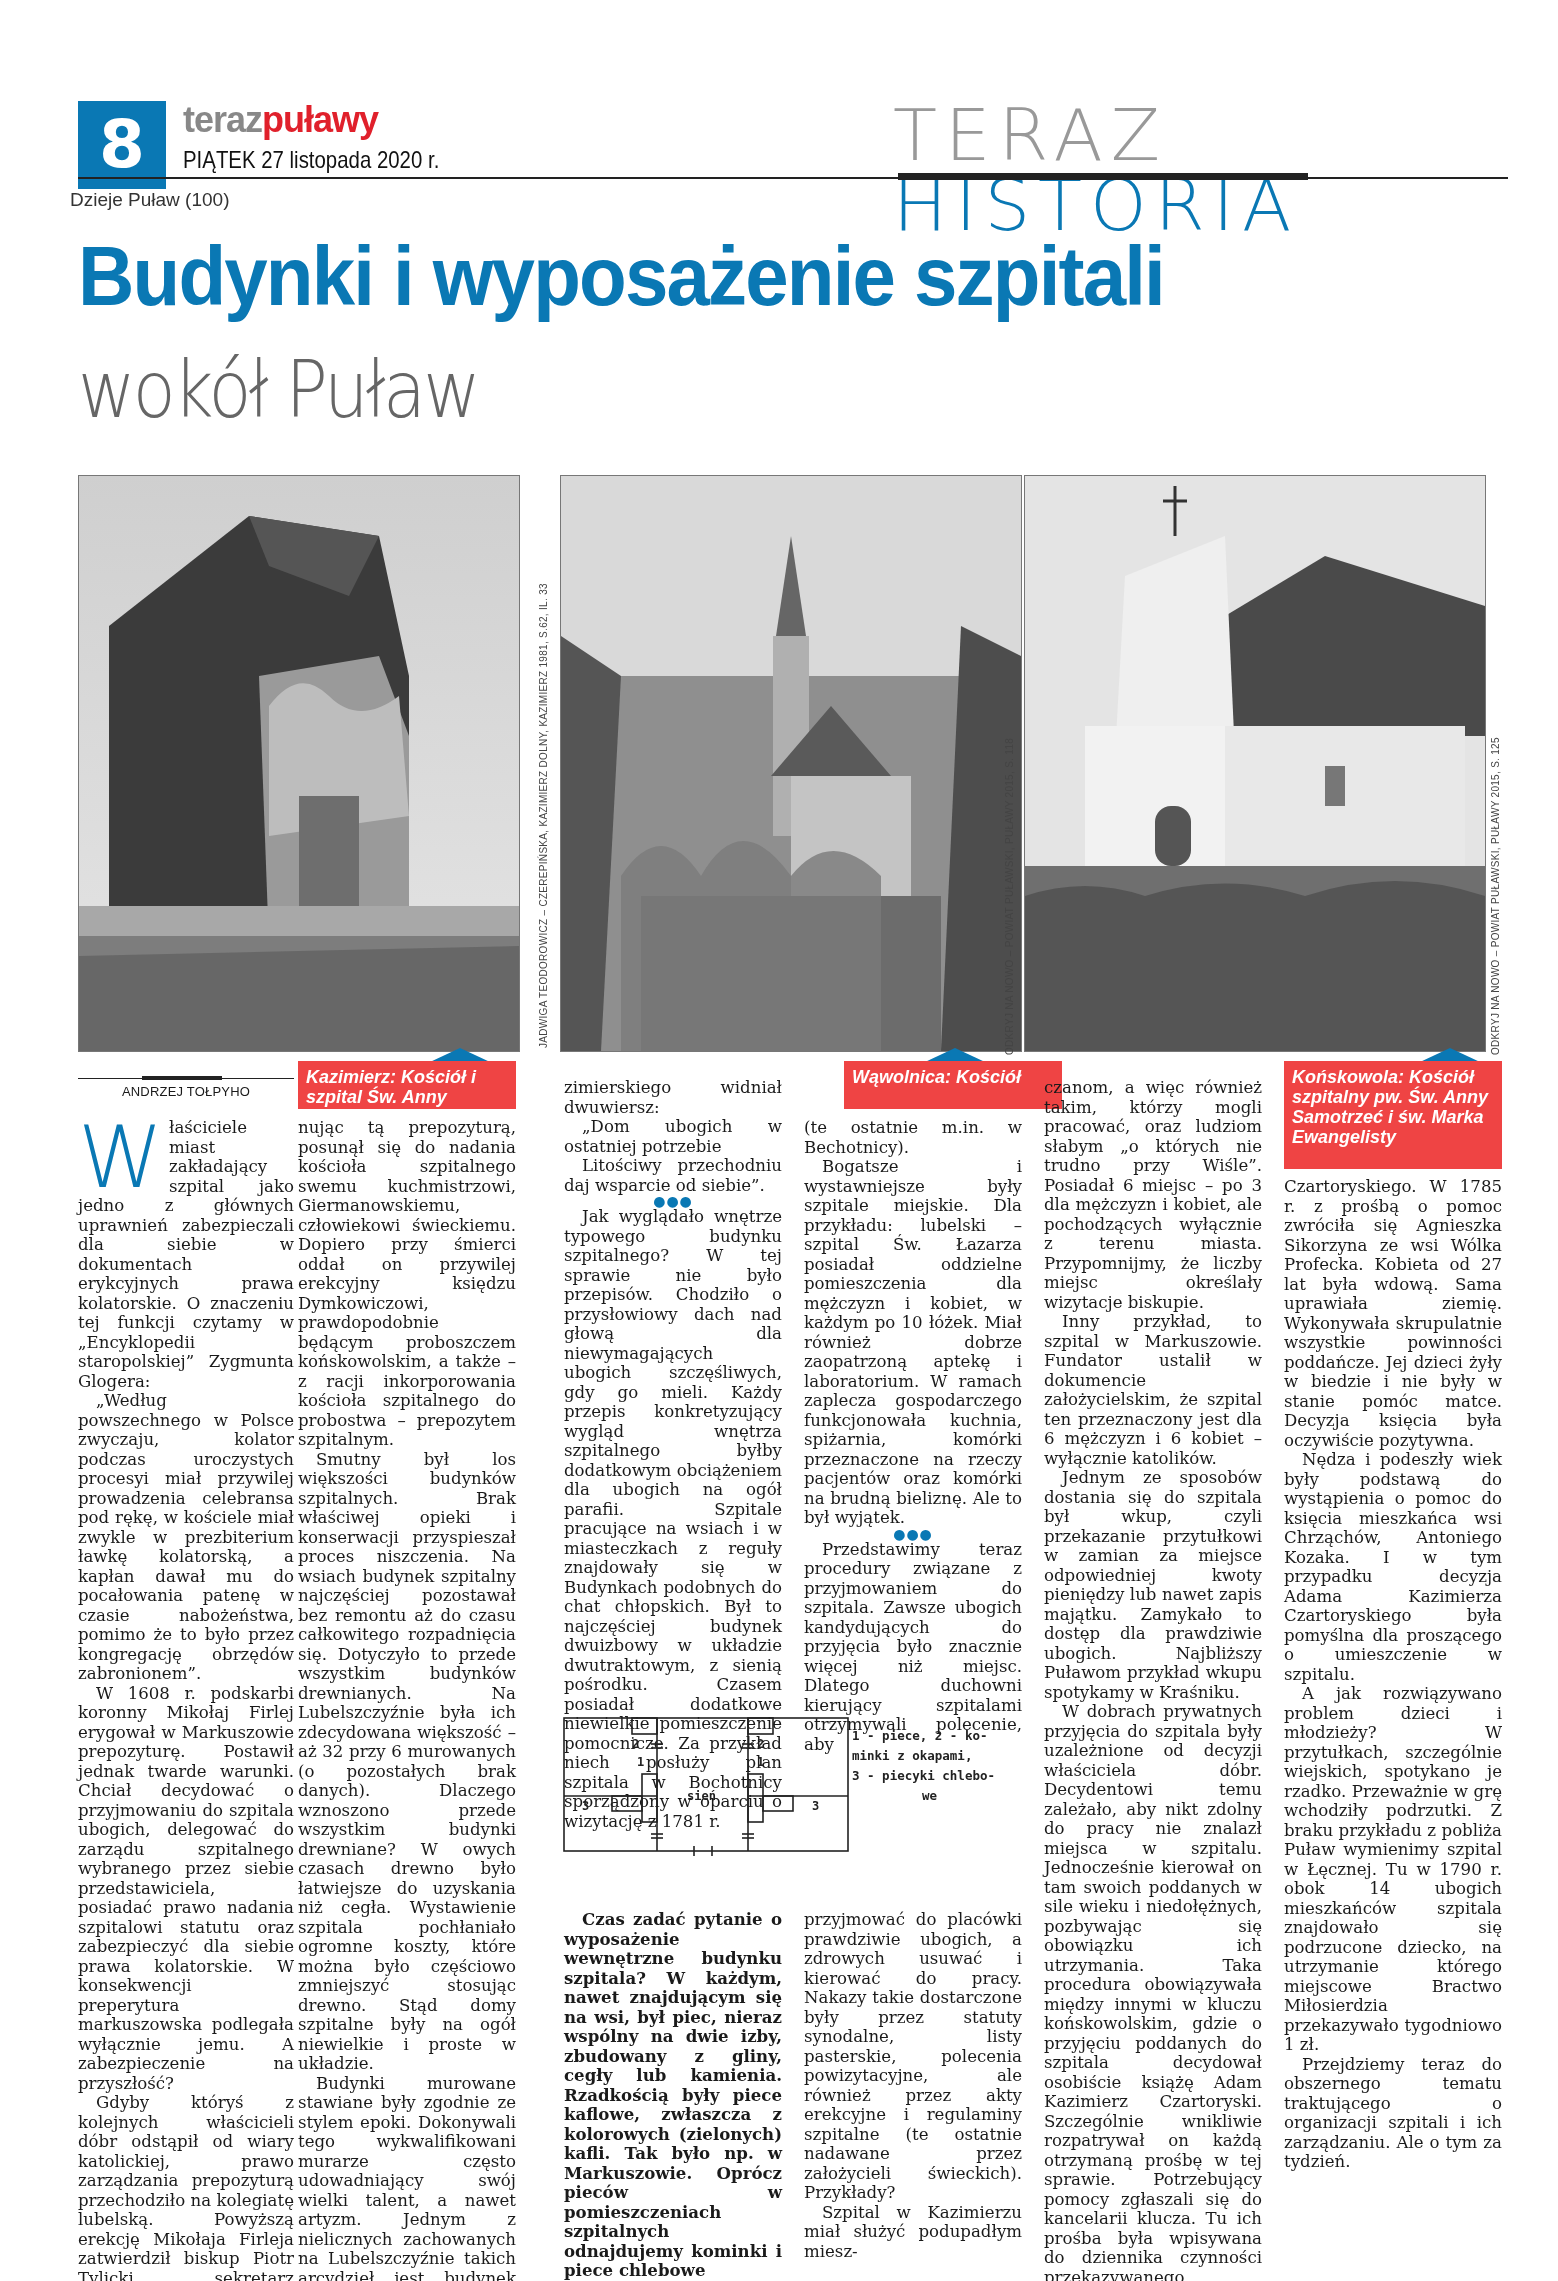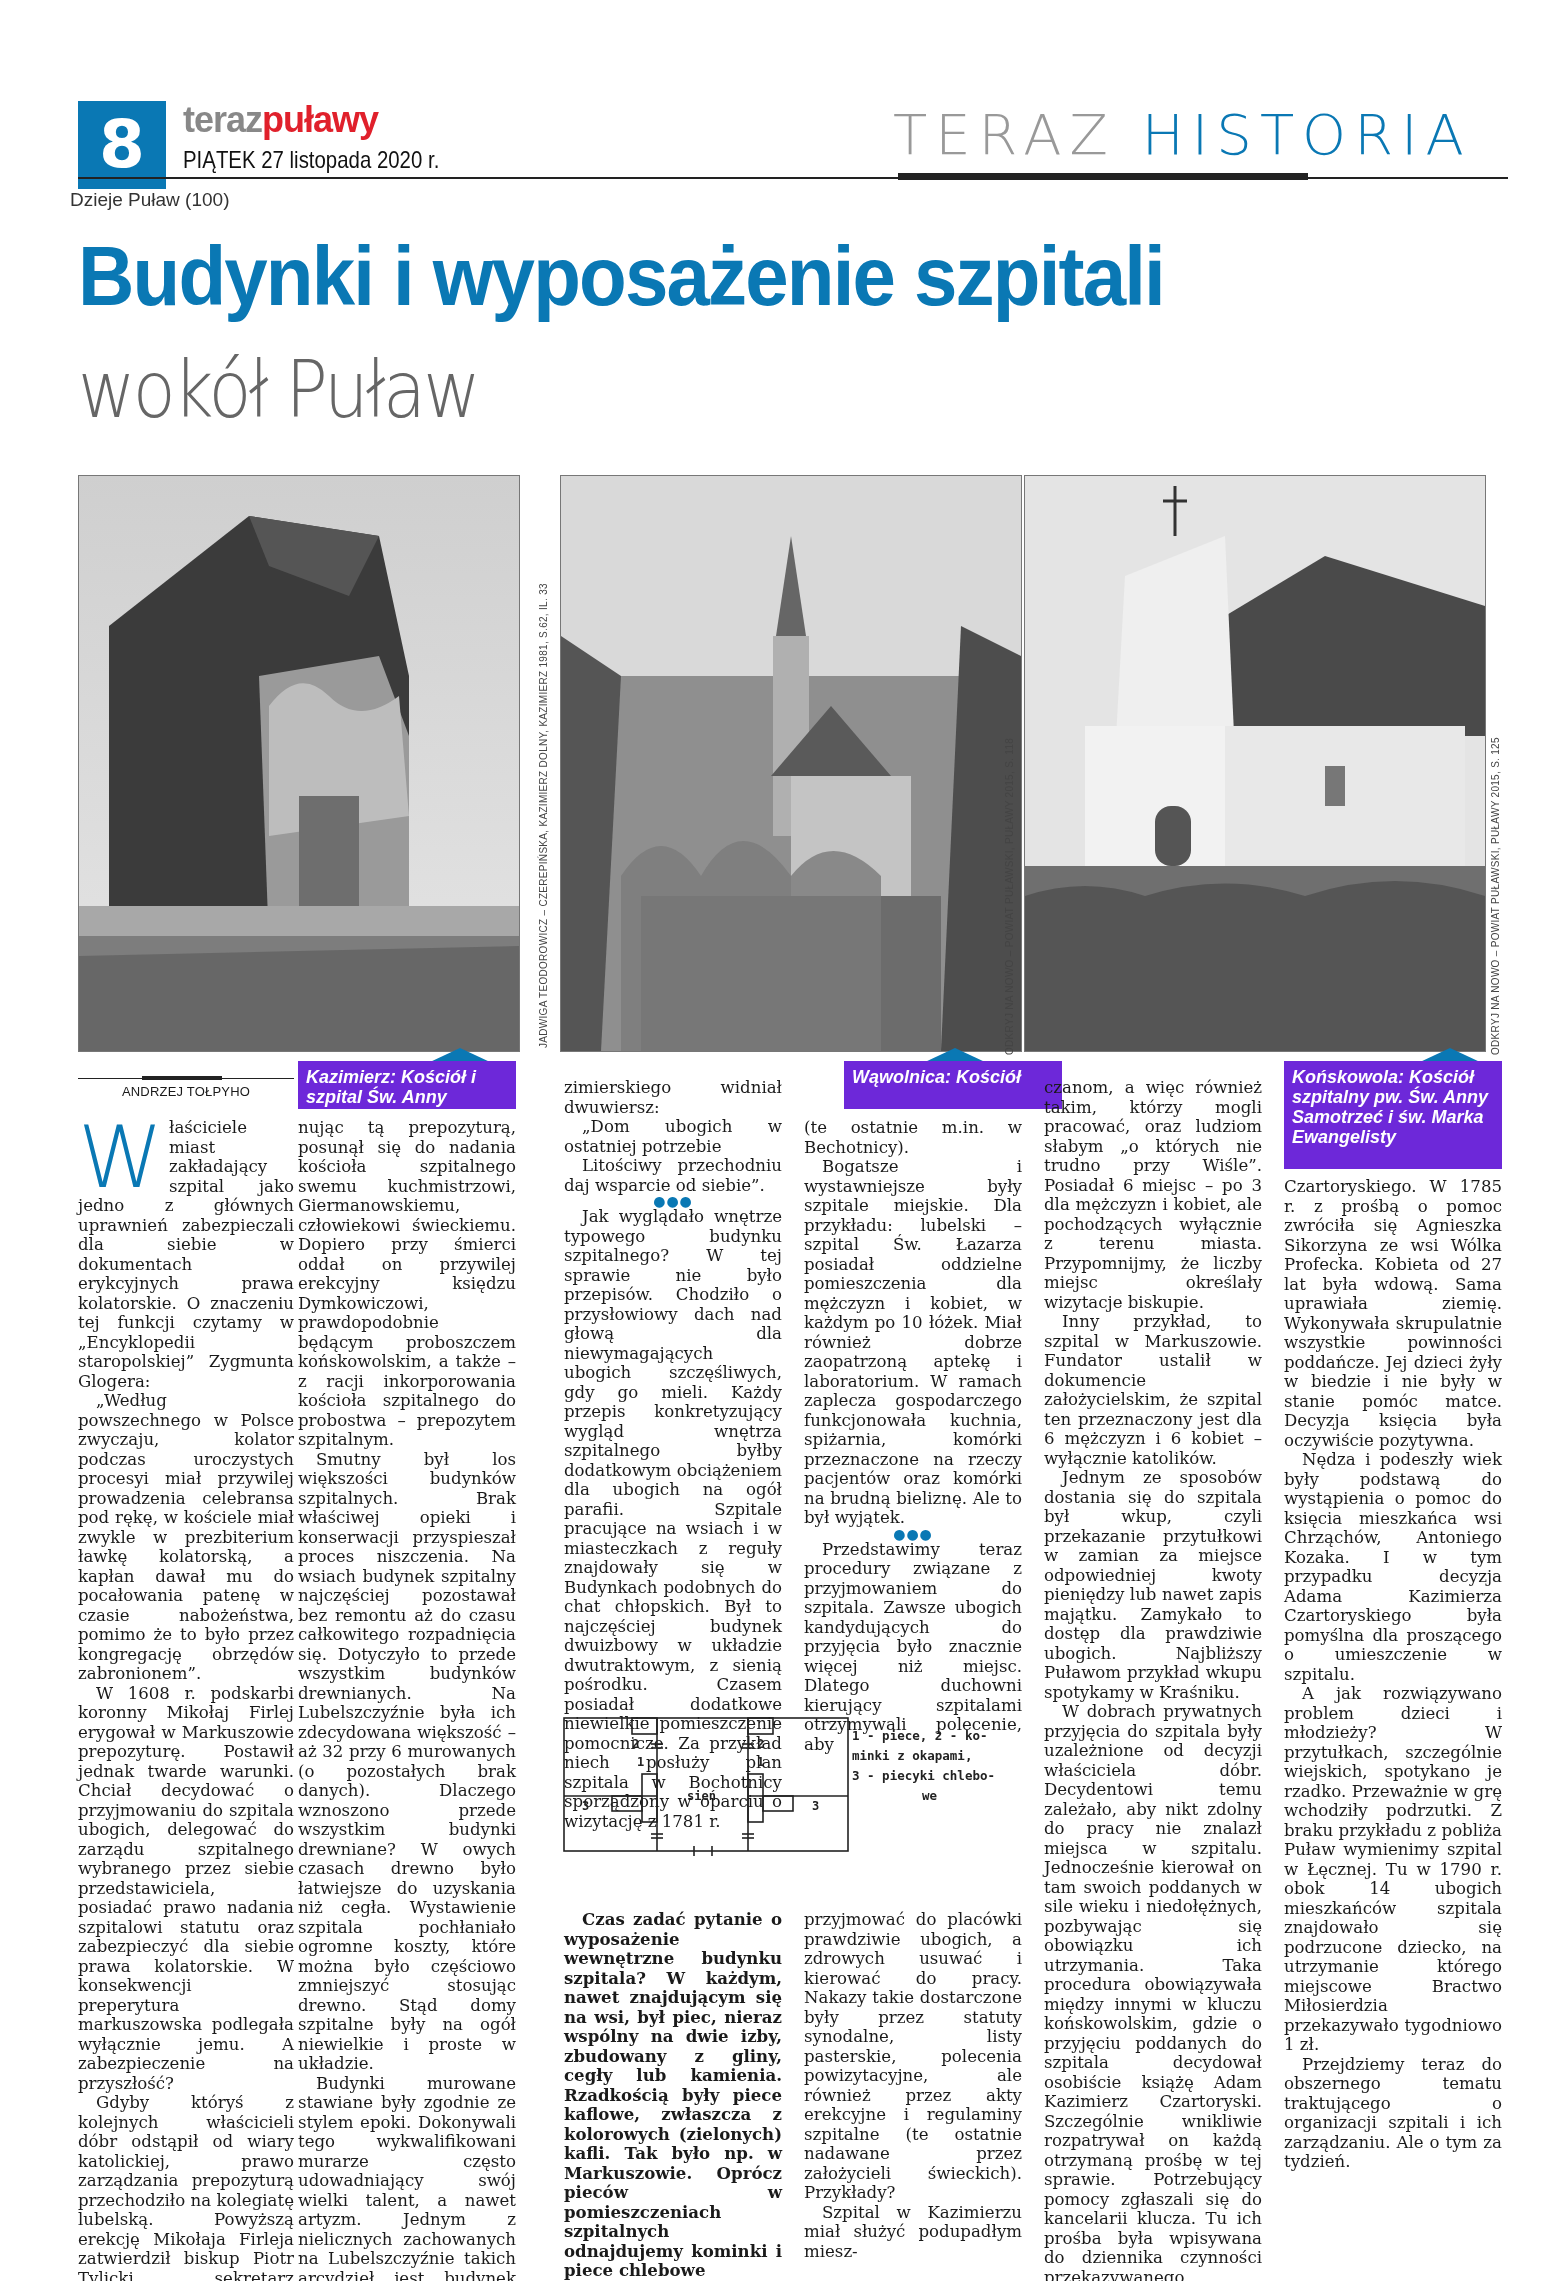--- a/index.html
+++ b/index.html
@@ -4,31 +4,31 @@
 <style>
   html,body{margin:0;padding:0;background:#fff;}
   body{width:1558px;height:2281px;position:relative;overflow:hidden;font-family:"DejaVu Serif",serif;color:#1a1a1a;}
   .abs{position:absolute;}
   
   .pagenum{left:78px;top:101px;width:88px;height:88px;background:#0a78b4;color:#fff;font-family:"DejaVu Sans",sans-serif;font-weight:bold;font-size:66px;line-height:88px;text-align:center;}
   .brand{left:183px;top:100px;font-family:"Liberation Sans",sans-serif;font-weight:bold;font-size:36px;line-height:40px;letter-spacing:-1px;}
   .brand .g{color:#888;} .brand .r{color:#e0202b;}
   .date{left:183px;top:145px;font-family:"Liberation Sans",sans-serif;font-size:24px;line-height:30px;color:#111;transform:scaleX(0.85);transform-origin:left;}
   .headline-rule{left:78px;top:177px;width:1430px;height:2px;background:#222;}
-  .section{left:893px;top:100px;font-family:"DejaVu Sans",sans-serif;font-size:56px;font-weight:200;letter-spacing:8px;line-height:70px;}
+  .section{left:893px;top:100px;font-family:"DejaVu Sans",sans-serif;font-size:72px;font-weight:200;letter-spacing:8px;line-height:70px;}
   .section .g{color:#999;} .section .b{color:#0a78b4;}
   .section-bar{left:898px;top:173px;width:410px;height:7px;background:#222;}
   .kicker{left:70px;top:189px;font-family:"Liberation Sans",sans-serif;font-size:19px;color:#333;}
   .title1{left:78px;top:226px;font-family:"Liberation Sans",sans-serif;font-weight:bold;font-size:84px;line-height:100px;color:#0a78b4;letter-spacing:-2px;transform:scaleX(0.93);transform-origin:left;white-space:nowrap;}
   .title2{left:78px;top:345px;font-family:"DejaVu Sans",sans-serif;font-weight:200;font-size:78px;line-height:90px;color:#666;letter-spacing:-3px;transform:scaleX(0.9);transform-origin:left;white-space:nowrap;}
   
   .photo{top:475px;height:575px;overflow:hidden;border:1px solid #777;}
   .photo svg{display:block;width:100%;height:100%;}
   .credit{font-family:"Liberation Sans",sans-serif;font-size:10px;color:#444;white-space:nowrap;transform:rotate(-90deg);transform-origin:left top;letter-spacing:0.3px;}
-  .caption{background:#6d28d9;color:#fff;font-family:"Liberation Sans",sans-serif;font-weight:bold;font-style:italic;font-size:18px;line-height:20px;padding:6px 8px;box-sizing:border-box;}
+  .caption{background:#ef4444;color:#fff;font-family:"Liberation Sans",sans-serif;font-weight:bold;font-style:italic;font-size:18px;line-height:20px;padding:6px 8px;box-sizing:border-box;}
   .caption-tip{width:0;height:0;border-left:30px solid transparent;border-right:30px solid transparent;border-bottom:14px solid #0a78b4;}
   
   .col{font-size:16.6px;line-height:19.5px;text-align:justify;hyphens:manual;}
   .col p{margin:0;text-indent:18px;}
   .col p.noind{text-indent:0;}
   .byline-rule{left:78px;top:1078px;width:216px;height:1px;background:#222;}
   .byline-rule2{left:142px;top:1076px;width:80px;height:4px;background:#222;}
   .byline{left:78px;top:1084px;width:216px;text-align:center;font-family:"Liberation Sans",sans-serif;font-weight:normal;font-size:13px;letter-spacing:0.2px;}
   .dropcap{float:left;font-family:"DejaVu Sans",sans-serif;font-weight:200;color:#0a78b4;font-size:86px;line-height:70px;margin:4px 6px 0 0;}
   .dots{text-align:center;color:#0a78b4;font-size:14px;letter-spacing:1px;margin:6px 0 4px;line-height:12px;text-indent:0 !important;}

